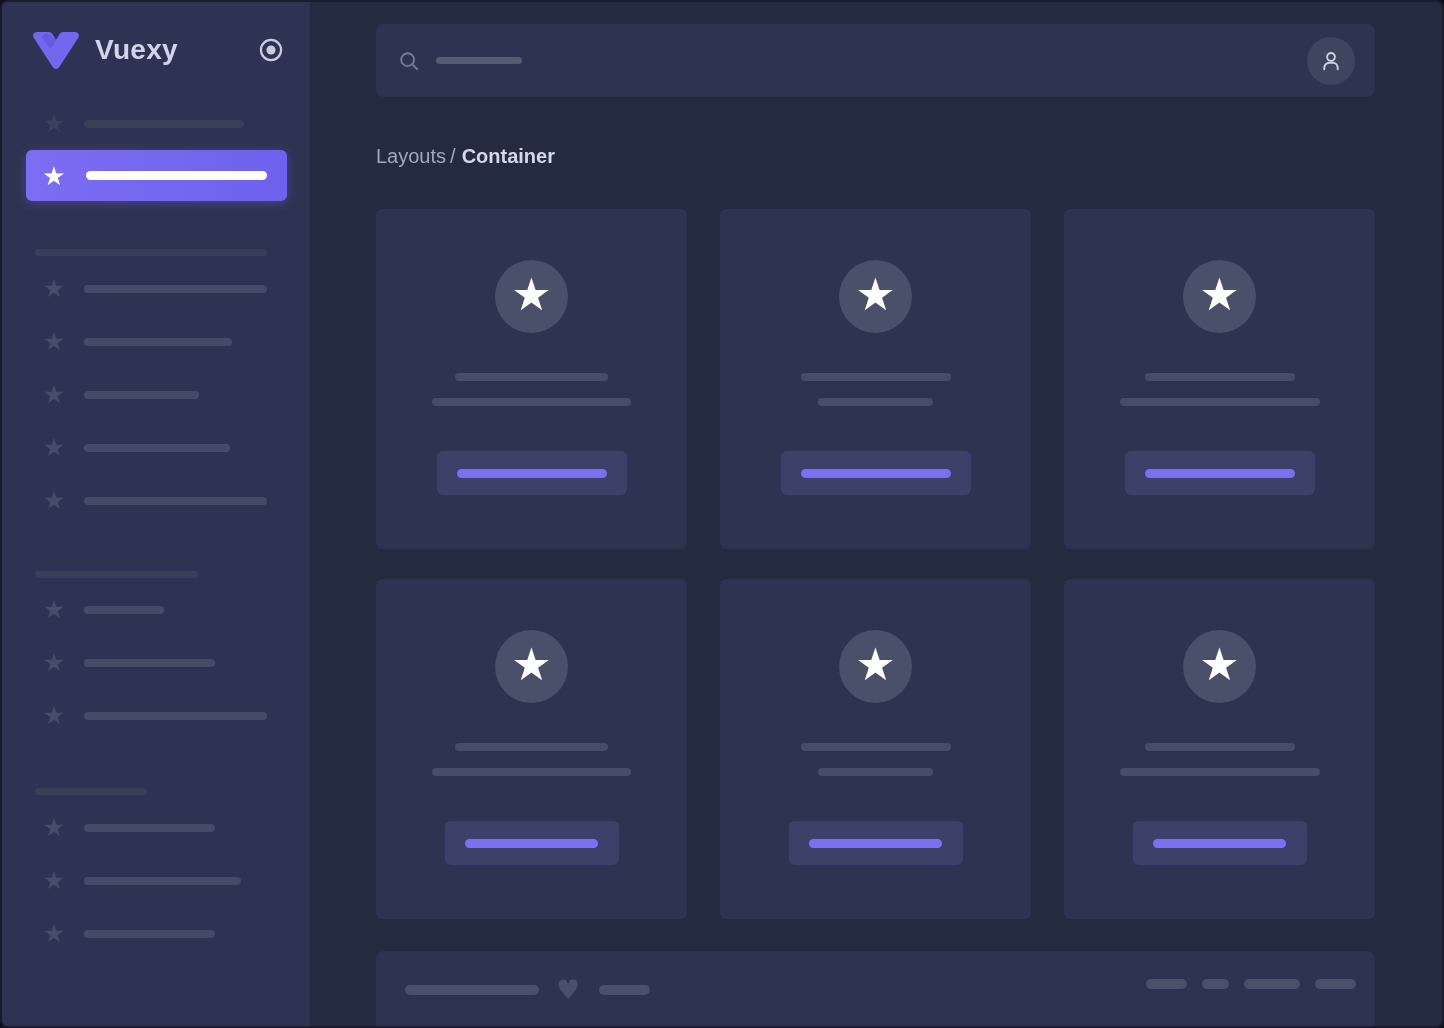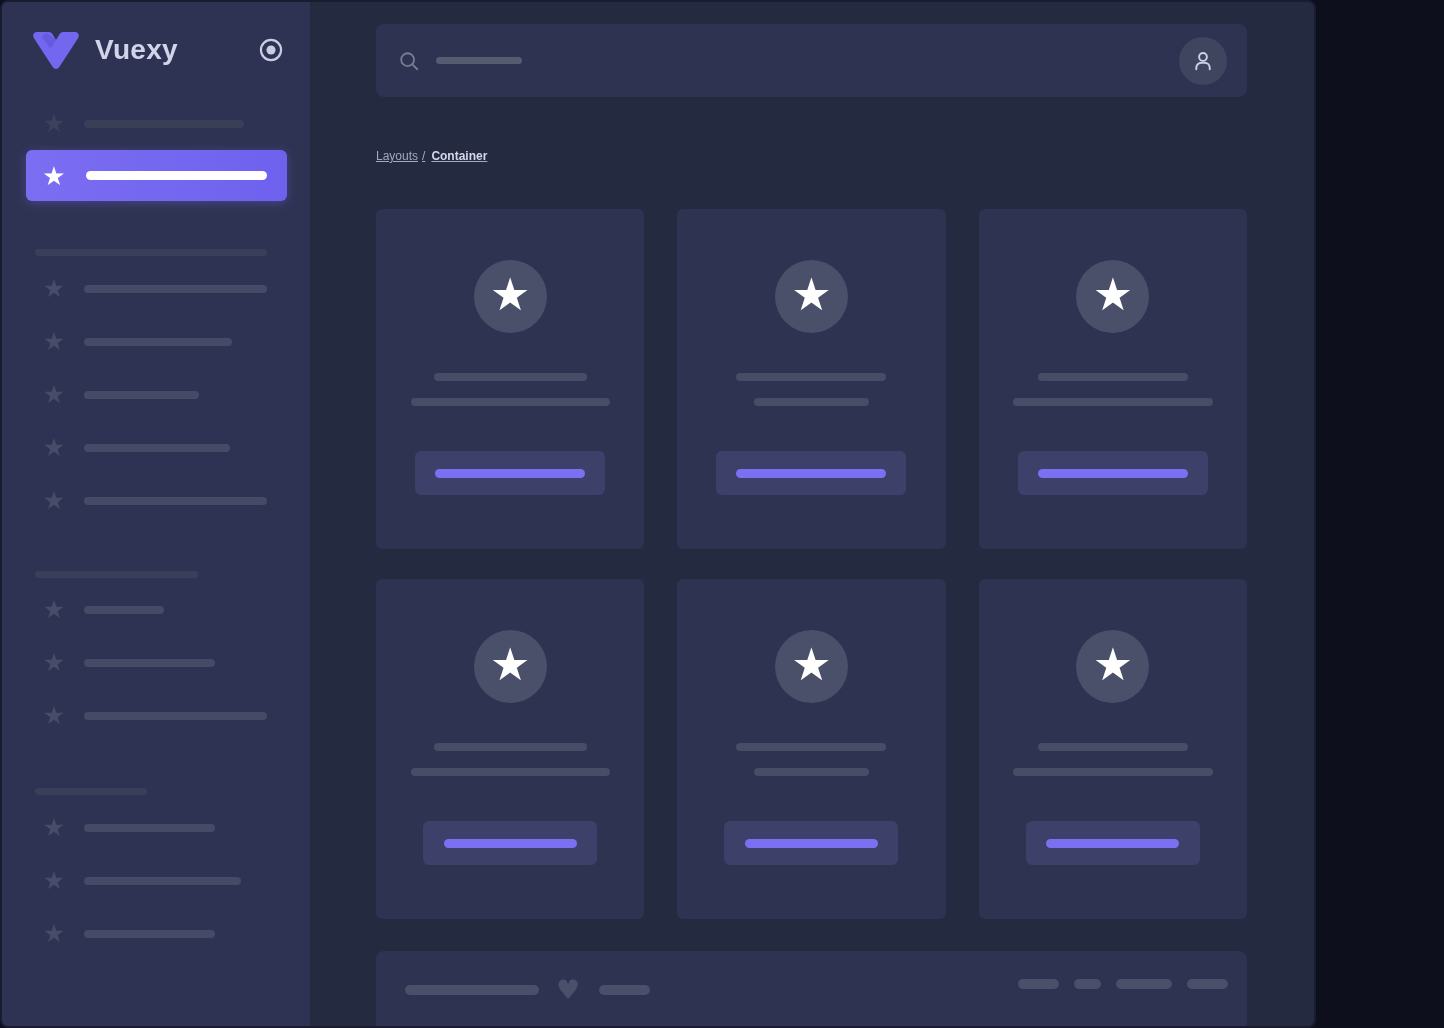--- a/index.html
+++ b/index.html
@@ -1,19 +1,19 @@
 <!DOCTYPE html>
 <html><head>
 <meta charset="utf-8">
 <style>
   * { box-sizing: border-box; }
   html,body { margin:0; padding:0; background:#0d0f1c; font-family:"Liberation Sans","DejaVu Sans",sans-serif; }
 
   .page {
-    position:relative; width:1316px; height:1028px;
+    position:relative; width:1444px; height:1028px;
     background:#242a40; border:2px solid #1a1d2f; border-radius:8px;
     overflow:hidden;
   }
 
   
   .sidebar { position:absolute; left:0; top:0; bottom:0; width:308px; background:#2f3353; }
   .sidebar-header { display:flex; align-items:center; height:68px; padding:28px 26px 0 28px; }
   .brand-logo svg { display:block; }
   .brand-name { font-size:28px; font-weight:700; color:#d2d4ea; margin-left:13px; letter-spacing:.3px; }
   .pin-toggle { margin-left:auto; cursor:pointer; display:flex; }
@@ -42,21 +42,21 @@
   .topbar {
     margin:22px 67px 0 66px; height:73px; background:#2e3351; border-radius:8px;
     display:flex; align-items:center; padding:0 20px 0 22px; cursor:text;
   }
   .search-skel { width:86px; height:7px; border-radius:3.5px; background:#575b72; margin-left:16px; }
   .avatar {
     margin-left:auto; width:48px; height:48px; border-radius:50%; background:#3f445f;
     display:flex; align-items:center; justify-content:center; cursor:pointer;
   }
 
-  .breadcrumb { margin:50px 67px 0 66px; font-size:12px; line-height:19px; color:#a4a8bd;text-decoration:underline; }
+  .breadcrumb { margin:50px 67px 0 66px; font-size:20px; line-height:19px; color:#a4a8bd; }
   .breadcrumb .sep { margin:0 4px; }
   .breadcrumb .current { color:#d5d7ea; font-weight:700; margin-left:2px; }
   .breadcrumb .bc-link { cursor:pointer; }
 
   .grid { margin:43px 67px 0 66px; display:grid; grid-template-columns:repeat(3,1fr); gap:30px 33px; }
   .card {
     height:340px; background:#2e3351; border-radius:6px;
     display:flex; flex-direction:column; align-items:center;
   }
   .card-circle {

